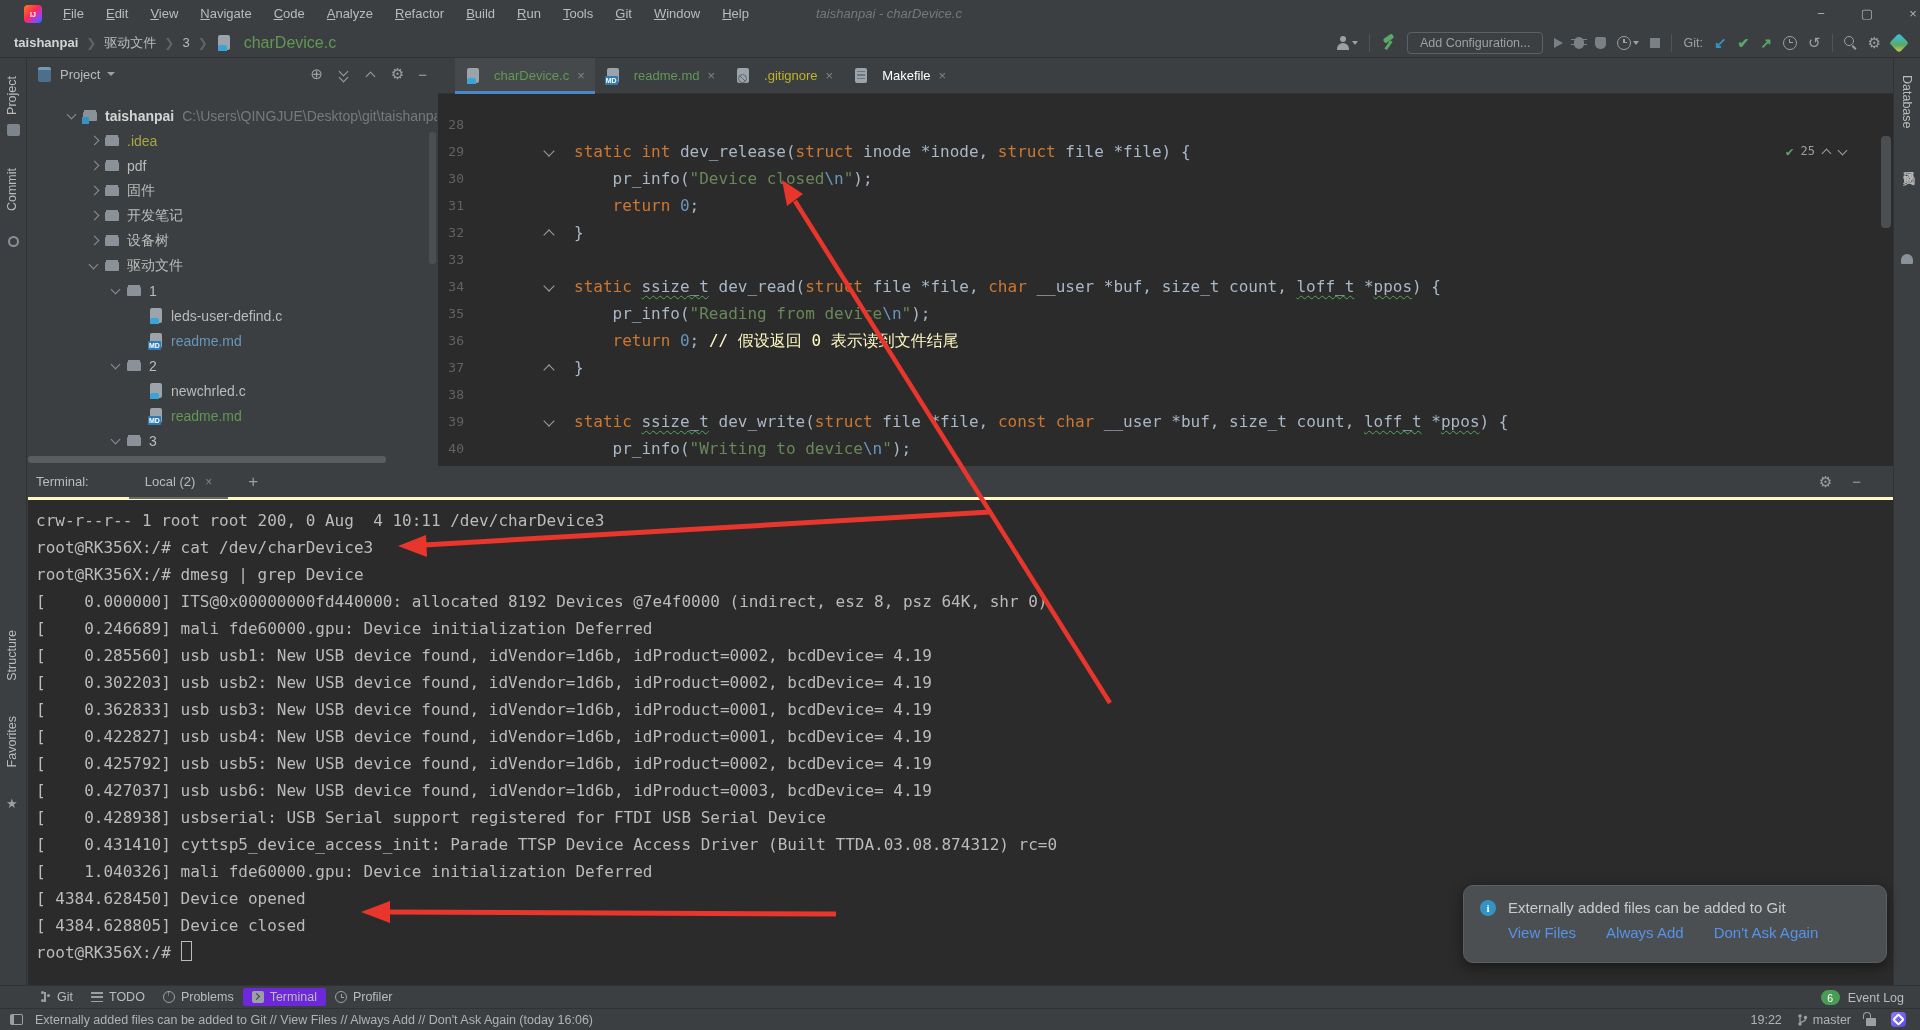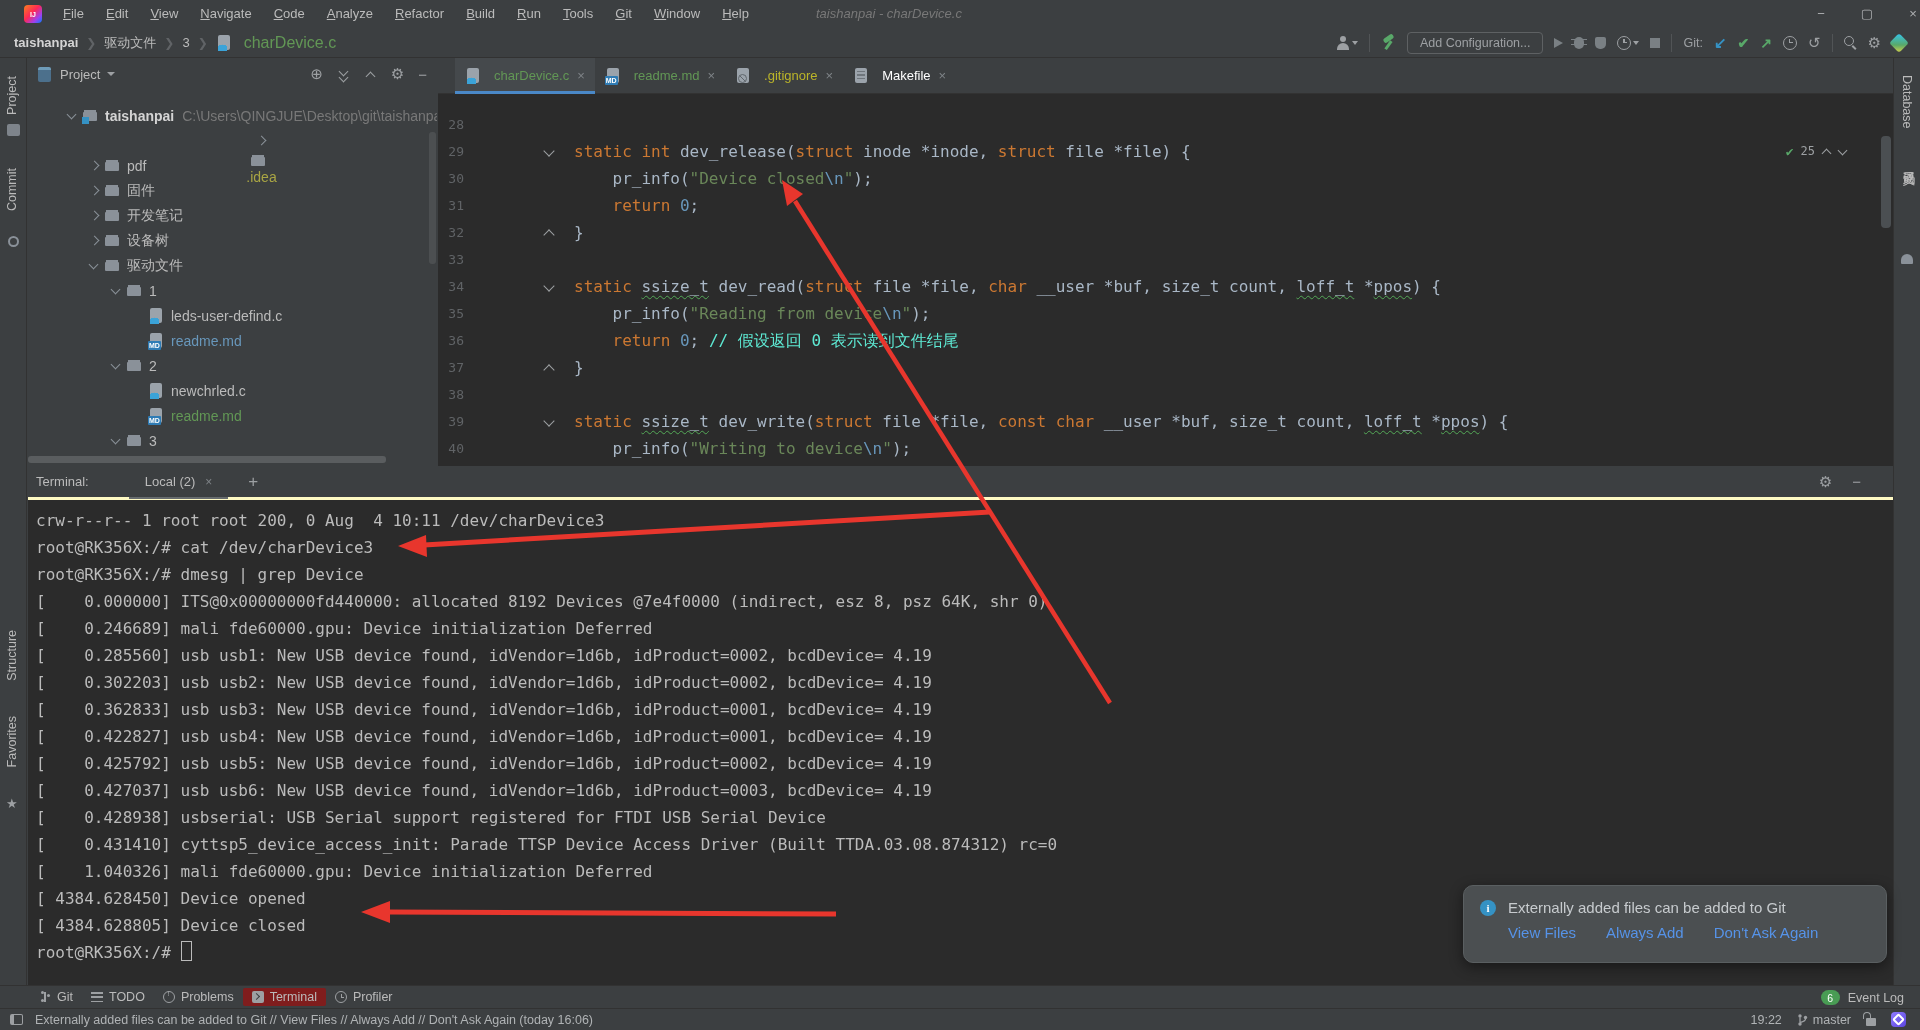--- a/index.html
+++ b/index.html
@@ -109,21 +109,21 @@
   .lnum{width:26px;flex:none;text-align:right;color:#606366;font-size:13px;font-family:"DejaVu Sans Mono",monospace;}
   .fold{width:18px;height:27px;flex:none;margin-left:62px;position:relative;}
   .fold.open::before{content:"";position:absolute;left:4px;top:9px;width:7px;height:7px;border-right:1.6px solid #9DA0A3;border-bottom:1.6px solid #9DA0A3;transform:rotate(45deg);}
   .fold.close::before{content:"";position:absolute;left:4px;top:12px;width:7px;height:7px;border-right:1.6px solid #9DA0A3;border-bottom:1.6px solid #9DA0A3;transform:rotate(-135deg);}
   .ctext{white-space:pre;}
   .tk-k{color:#CC7832;}
   .tk-d{color:#A9B7C6;}
   .tk-s{color:#6A8759;}
   .tk-e{color:#6897BB;}
   .tk-n{color:#6897BB;}
-  .tk-c{color:#5eead4;}
+  .tk-c{color:#fef9c3;}
   .tk-u{color:#A9B7C6;text-decoration:underline;text-decoration-style:wavy;text-decoration-color:#54A857;text-decoration-thickness:1px;text-underline-offset:3px;}
   .inspect{position:absolute;top:44px;right:46px;display:flex;align-items:center;gap:7px;font-size:12px;color:#9DA0A3;}
   .inspect .ok{color:#59A869;font-size:13px;}
   .ichev{width:9px;height:9px;position:relative;}
   .ichev::before{content:"";position:absolute;left:1px;top:2px;width:6px;height:6px;border-right:1.5px solid #9DA0A3;border-bottom:1.5px solid #9DA0A3;}
   .ichev.up::before{transform:rotate(-135deg);top:3px;}
   .ichev.down::before{transform:rotate(45deg);top:0px;}
   .ed-vscroll{position:absolute;right:2px;top:42px;width:10px;height:92px;background:#4B4F52;border-radius:4px;}
 
   
@@ -135,21 +135,21 @@
   .term-tab .tab-close{font-size:12px;}
   .term-plus{color:#9DA0A3;font-size:17px;margin-left:18px;}
   .term-icons{margin-left:auto;display:flex;align-items:center;gap:20px;padding-right:32px;color:#9DA0A3;font-size:15px;}
   .term-body{padding:7px 0 0 8px;font-family:"DejaVu Sans Mono",monospace;font-size:16px;line-height:27px;color:#BBBBBB;}
   .tline{white-space:pre;height:27px;}
   .cursor{display:inline-block;width:9px;height:18px;border:1px solid #BBBBBB;vertical-align:-3px;}
 
   
   .bottombar{position:absolute;left:0;top:985px;width:1920px;height:23px;background:#3C3F41;border-top:1px solid #323232;display:flex;align-items:center;padding-left:30px;box-sizing:border-box;font-size:12.5px;color:#BBBBBB;}
   .bb-item{display:flex;align-items:center;gap:6px;padding:2px 9px;border-radius:2px;}
-  .bb-item.active{background:#7f1d1d;}
+  .bb-item.active{background:#6d28d9;}
   .bicon{width:12px;height:12px;position:relative;flex:none;}
   .bicon.branch::before{content:"";position:absolute;left:5px;top:1px;width:1.6px;height:10px;background:#9DA0A3;}
   .bicon.branch::after{content:"";position:absolute;left:2px;top:0;width:3px;height:3px;border-radius:50%;background:#9DA0A3;box-shadow:6px 3px 0 #9DA0A3,0 8px 0 #9DA0A3;}
   .bicon.todo{background:repeating-linear-gradient(#9DA0A3 0 1.6px,transparent 1.6px 4.4px);margin-top:1px;}
   .bicon.problems{border:1.5px solid #9DA0A3;border-radius:50%;box-sizing:border-box;}
   .bicon.problems::before{content:"!";position:absolute;left:3.6px;top:-3px;font-size:8px;color:#9DA0A3;}
   .bicon.term{background:#9DA0A3;border-radius:2px;}
   .bicon.term::before{content:"";position:absolute;left:2px;top:3px;width:4px;height:4px;border-left:1.5px solid #3C3F41;border-bottom:1.5px solid #3C3F41;transform:rotate(-135deg);}
   .bicon.clock{border:1.5px solid #9DA0A3;border-radius:50%;box-sizing:border-box;}
   .bicon.clock::before{content:"";position:absolute;left:5px;top:2px;width:1.4px;height:4px;background:#9DA0A3;}
@@ -284,21 +284,21 @@
         <span>−</span>
       </span>
     </div>
     <div class="proj-tree">
       <div class="tree-row" style="padding-left: 36px;">
           <span class="chev down"></span>
           <span class="ticon folder-root"></span>
           <span class="tlabel root">taishanpai</span>
           <span class="tpath">C:\Users\QINGJUE\Desktop\git\taishanpai</span>
         </div>
-        <div class="tree-row" style="padding-left: 58px; flex-direction: column;">
+        <div class="tree-row" style="padding-left: 58px;">
           <span class="chev right"></span>
           <span class="ticon folder"></span>
           <span class="tlabel olive">.idea</span>
           <span class="tpath"></span>
         </div>
         <div class="tree-row" style="padding-left: 58px;">
           <span class="chev right"></span>
           <span class="ticon folder"></span>
           <span class="tlabel">pdf</span>
           <span class="tpath"></span>

